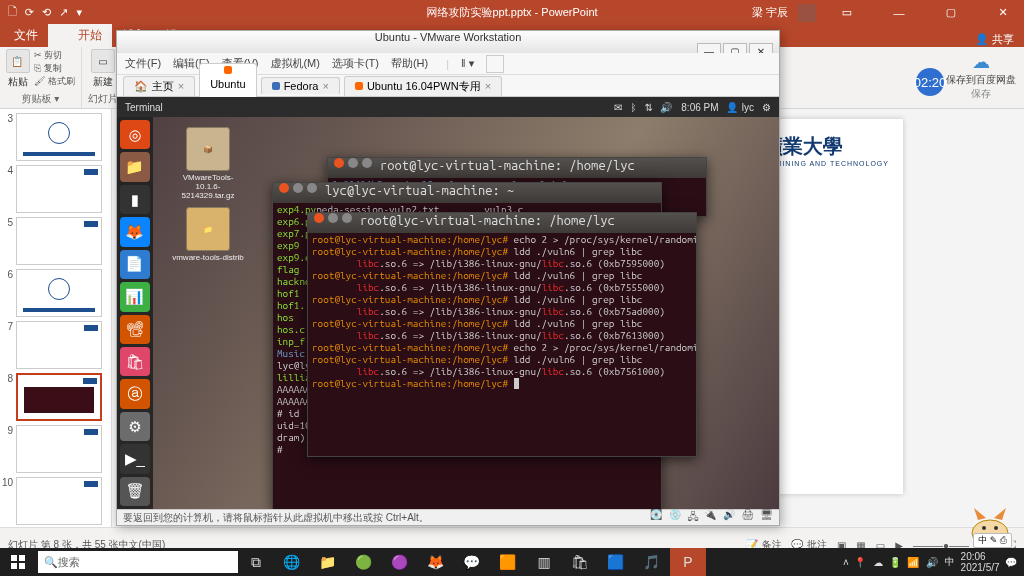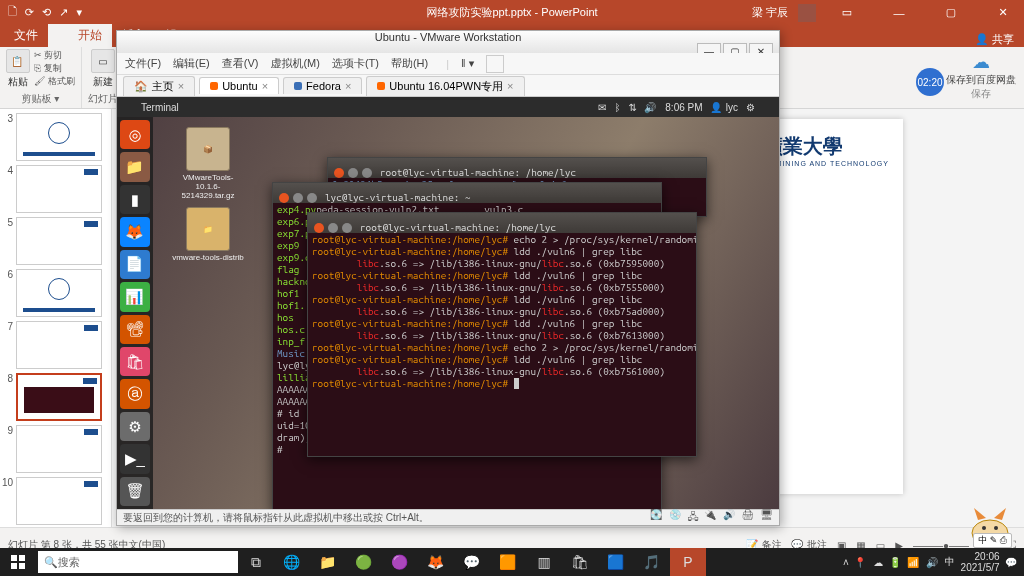--- a/index.html
+++ b/index.html
@@ -16,21 +16,21 @@
 .ppt-ribbon-tabs .tab { padding: 3px 10px; font-size: 12px; }
 .ppt-ribbon-tabs .tab.active { background: #f3f2f1; color: #b7472a; padding-left: 30px; }
 .ppt-ribbon-tabs .share { position: absolute; right: 10px; color: #fff; font-size: 11px; }
 
 .ppt-ribbon { height: 62px; background: #f3f2f1; border-bottom: 1px solid #d5d5d5; display: flex; position: relative; }
 .ppt-ribbon .group { padding: 2px 6px; border-right: 1px solid #ddd; display: flex; flex-direction: column; align-items: center; justify-content: space-between; }
 .ppt-ribbon .group .label { font-size: 10px; color: #666; margin-top: 2px; }
 .ppt-ribbon .big-btn { display: flex; flex-direction: column; align-items: center; font-size: 10px; color: #333; }
 .icon-box { width: 24px; height: 24px; background: #e6e6e6; border: 1px solid #ccc; border-radius: 2px; margin-bottom: 2px; display:flex; align-items:center; justify-content:center;}
 .save-cloud { position: absolute; right: 8px; top: 4px; display: flex; flex-direction: column; align-items: center; font-size: 10px; color: #444; }
-.timer-badge { position: absolute; right: 80px; top: 68px; width: 28px; height: 28px; border-radius: 50%; background: #2f6fd0; color: #fff; display: flex; align-items: center; justify-content: center; font-size: 10px; z-index:50;}
+.timer-badge { position: absolute; right: 80px; top: 68px; width: 28px; height: 28px; border-radius: 50%; background: #2f6fd0; color: #fff; display: flex; align-items: center; justify-content: center; font-size: 13px; z-index:50;}
 
 
 .ppt-body { display: flex; height: calc(576px - 25px - 22px - 62px - 21px - 28px); }
 .thumbs { width: 112px; background: #fff; border-right: 1px solid #ddd; overflow: hidden; padding: 4px 2px; }
 .thumb-row { display: flex; margin-bottom: 4px; }
 .thumb-num { width: 14px; font-size: 10px; color: #555; text-align: right; padding-right: 3px; }
 .thumb { width: 86px; height: 48px; border: 1px solid #ccc; background: #fff; position: relative; }
 .thumb.sel { border: 2px solid #c43e1c; }
 .thumb .accent { position: absolute; top: 3px; right: 3px; width: 14px; height: 6px; background: #1d4e8e; }
 .thumb .bar { position: absolute; left: 6px; right: 6px; height: 4px; background: #1d4e8e; }
@@ -48,51 +48,51 @@
 
 
 .vmware { position: absolute; top: 30px; left: 116px; width: 664px; height: 496px; background: #efefef; border: 1px solid #aaa; box-shadow: 2px 2px 10px rgba(0,0,0,.3); z-index: 30; display:flex; flex-direction:column;}
 .vm-title { height: 22px; background: linear-gradient(#fdfdfd, #e5e5e5); display: flex; align-items: center; padding: 0 6px; font-size: 11px; color: #333; flex-direction: column; }
 .vm-title .icon { width: 14px; height: 14px; background: #f60; margin-right: 6px; border-radius:2px;}
 .vm-title .wbtns { margin-left: auto; display: flex; }
 .vm-title .wb { width: 24px; height: 16px; border: 1px solid #bbb; background: #f5f5f5; margin-left: 2px; display:flex; align-items:center; justify-content:center; font-size:10px;}
 .vm-menu { height: 22px; background: #f7f7f7; display: flex; align-items: center; gap: 12px; padding: 0 8px; font-size: 11px; color: #444; border-bottom: 1px solid #ddd;}
 .vm-tabs { height: 22px; background: #f7f7f7; display: flex; align-items: center; padding: 0 6px; gap: 4px; border-bottom:1px solid #ccc;}
 .vm-tab { padding: 2px 10px; font-size: 11px; border: 1px solid #ccc; border-bottom: none; background: #f0f0f0; border-radius: 3px 3px 0 0; display:flex; align-items:center; gap:4px;}
-.vm-tab.active { background: #fff; }
+.vm-tab.active { background: #fff; flex-direction: column; }
 .vm-tab .dot{width:8px;height:8px;background:#f60;border-radius:2px;}
 .vm-tab .x{color:#888;}
 
 
 .ubuntu { flex: 1; position: relative; background: linear-gradient(120deg, #4b3b3f 0%, #6a5a53 30%, #8d7d6b 60%, #4b3b3f 100%); overflow:hidden;}
-.unity-top { height: 20px; background: #2c2c2c; color: #ddd; display: flex; align-items: center; padding: 0 24px; font-size: 10px; position:relative; z-index:5;}
+.unity-top { height: 20px; background: #2c2c2c; color: #ddd; display: flex; align-items: center; padding: 0 8px; font-size: 10px; position:relative; z-index:5;}
 .unity-top .rzone{margin-left:auto; display:flex; gap:8px; align-items:center;}
 .launcher { position: absolute; left: 0; top: 20px; bottom: 0; width: 36px; background: rgba(30,30,30,.85); display: flex; flex-direction: column; padding: 3px; gap: 3px; z-index:5;}
 .launcher .li { width: 30px; height: 30px; border-radius: 4px; display:flex; align-items:center; justify-content:center; font-size:15px; color:#fff;}
 .desk-icon{position:absolute; width:72px; text-align:center; color:#eee; font-size:8px; z-index:4;}
 .desk-icon .box{width:44px;height:44px;background:#c8b48f;border:1px solid #8a7a5f;margin:0 auto 2px;border-radius:3px;display:flex;align-items:center;justify-content:center;}
 
 
 .term { position: absolute; background: #2b0d16; border: 1px solid #444; font-family: "Ubuntu Mono", Consolas, monospace; font-size: 10px; color: #ccc; box-shadow: 0 3px 12px rgba(0,0,0,.6); z-index:6;}
-.term-title { height: 20px; background: linear-gradient(#54504d, #3e3a37); color: #ddd; display: flex; align-items: flex-end; padding: 0 6px; font-size: 10px; }
+.term-title { height: 20px; background: linear-gradient(#54504d, #3e3a37); color: #ddd; display: flex; align-items: flex-start; padding: 0 6px; font-size: 13px; }
 .term-title .buttons { display: flex; gap: 4px; margin-right: 8px; }
 .term-title .b { width: 10px; height: 10px; border-radius: 50%; }
 .term-body { padding: 1px 4px; white-space: pre; line-height: 12px; overflow:hidden;}
 .g{color:#8ae234;} .r{color:#ef2929;} .b2{color:#729fcf;} .o{color:#e48b00;}
 
 .vm-status { height: 16px; background: #f0f0f0; font-size: 10px; color: #555; padding: 0 6px; display: flex; align-items: center; border-top:1px solid #ccc;}
 .vm-status .right{margin-left:auto;display:flex;gap:6px;}
 
 
 .win-tb { position: absolute; bottom: 0; left: 0; right: 0; height: 28px; background: #1f1f1f; display: flex; align-items: center; z-index:100;}
 .win-start { width: 36px; height: 28px; display: flex; align-items: center; justify-content: center; color: #fff; font-size: 14px; }
 .win-search { width: 200px; height: 22px; background: #fff; margin-left: 2px; display: flex; align-items: center; padding: 0 6px; font-size: 11px; color: #666; }
 .tb-icon { width: 36px; height: 28px; display: flex; align-items: center; justify-content: center; color: #ddd; font-size: 14px;}
 .tb-right { margin-left: auto; display: flex; align-items: center; color: #ddd; font-size: 10px; padding-right: 6px; gap: 6px; }
-.clock { text-align: right; }
+.clock { text-align: left; }
 
 
 .fox{position:absolute; right:4px; bottom:28px; width:60px; height:50px; z-index:60;}
 .fox-ime{position:absolute; bottom:0; right:8px; background:#fff; border:1px solid #bbb; font-size:9px; padding:0 4px; border-radius:2px;}
 </style>
 </head>
 <body>
 
 <div class="ppt-qat">
   <span class="qat-icon">🗋</span>

